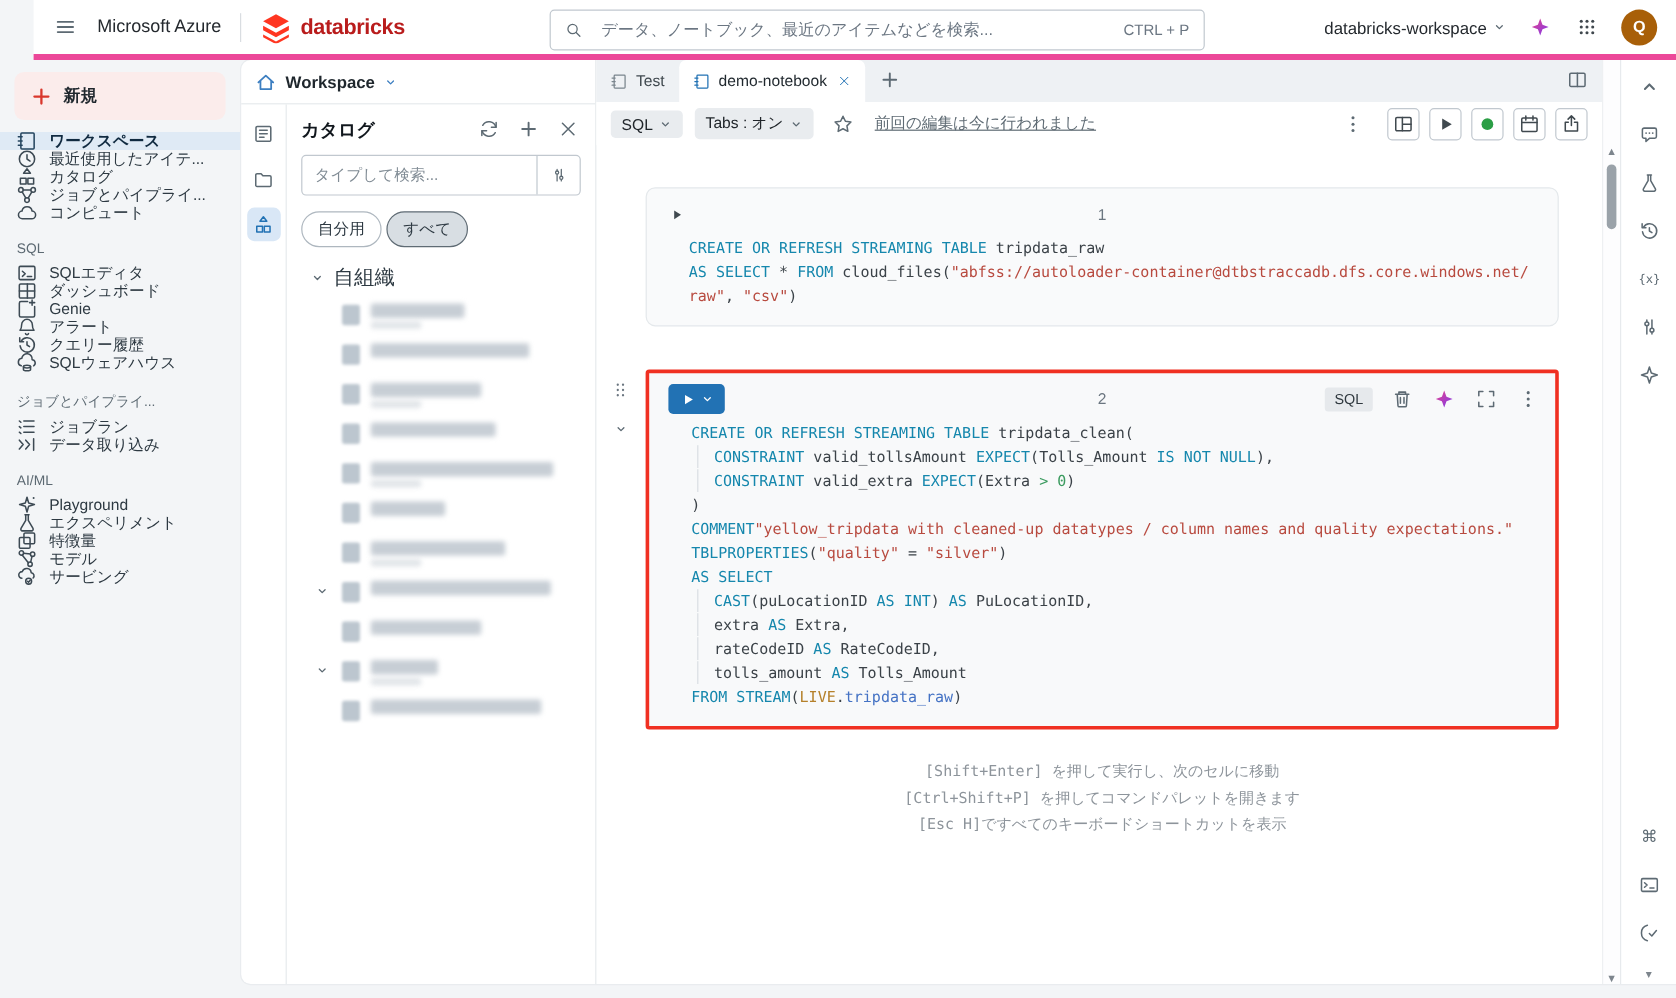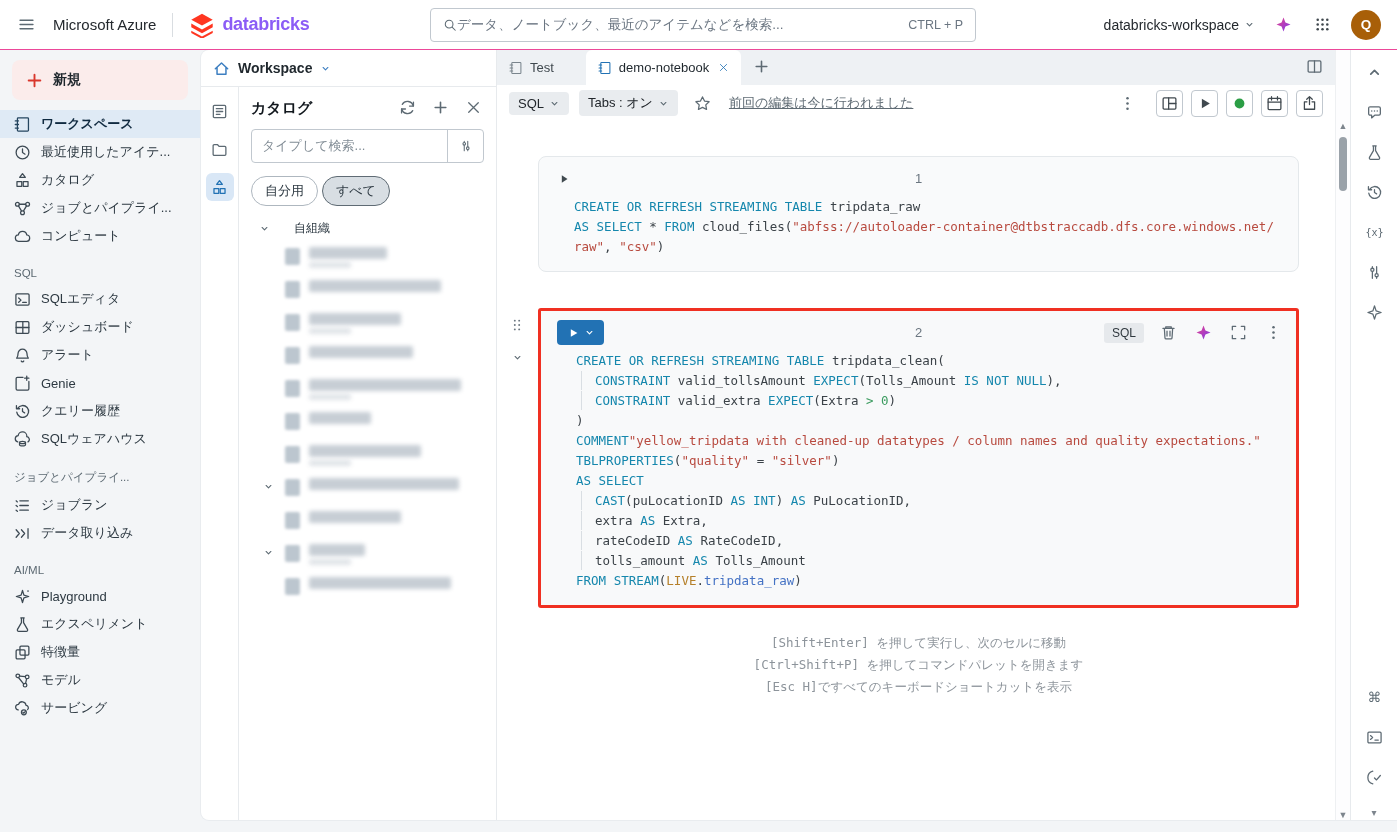--- a/index.html
+++ b/index.html
@@ -6,43 +6,43 @@
   html,body { width:1397px; height:832px; overflow:hidden; }
   body { font-family:"Liberation Sans","DejaVu Sans",sans-serif; font-size:13px; color:#1f272d; background:#f3f5f7; }
 
   
   .ic { display:inline-flex; align-items:center; justify-content:center; line-height:0; color:#5d6a73; }
   .ic svg { width:17px; height:17px; }
   .ic.sm svg { width:14px; height:14px; }
   .ic.xs svg { width:11px; height:11px; }
 
   
-  .topbar { height:50px; background:#fff; border-bottom:1px solid #ec4899; display:flex; align-items:center; padding:8px 16px; position:relative; z-index:5; }
+  .topbar { height:50px; background:#fff; border-bottom:5px solid #ec4899; display:flex; align-items:center; padding:8px 16px; position:relative; z-index:5;margin-left:28px; }
   .hamburger { background:none; border:none; cursor:pointer; padding:4px; }
   .azure-label { font-size:15px; color:#24292e; margin-left:16px; }
   .tb-divider { width:1px; height:24px; background:#d9dde1; margin:0 16px; }
   .brand { display:flex; align-items:center; gap:7px; }
   .brand svg { width:26px; height:26px; }
-  .brand-name { font-size:18px; font-weight:bold; color:#8b5cf6; letter-spacing:-0.3px; }
-  .searchbox { position:absolute; left:430px; top:8px; width:546px; height:34px; border:1px solid #c1c8cf; border-radius:4px; background:#fff; display:flex; align-items:center; padding:0 12px; gap:0; cursor:text; }
+  .brand-name { font-size:18px; font-weight:bold; color:#b91c1c; letter-spacing:-0.3px; }
+  .searchbox { position:absolute; left:430px; top:8px; width:546px; height:34px; border:1px solid #c1c8cf; border-radius:4px; background:#fff; display:flex; align-items:center; padding:0 12px; gap:16px; cursor:text; }
   .searchbox .ph { color:#6b7682; font-size:13.5px; flex:1; white-space:nowrap; overflow:hidden; }
   .searchbox .kbd { color:#6b7682; font-size:12.5px; }
   .tb-right { margin-left:auto; display:flex; align-items:center; gap:18px; }
   .ws-select { display:flex; align-items:center; gap:5px; font-size:14px; color:#24292e; background:none; border:none; cursor:pointer; }
   .iconbtn { background:none; border:none; cursor:pointer; padding:2px; line-height:0; }
   .avatar { width:30px; height:30px; border-radius:50%; background:#a85f08; color:#fff; font-size:13.5px; font-weight:bold; display:flex; align-items:center; justify-content:center; border:none; cursor:pointer; }
 
   
   .app { display:flex; height:776px; padding-bottom:6px; }
   .sidenav { width:201px; flex:none; padding-top:8px; overflow:hidden; }
   .content { flex:1; display:flex; background:#fff; border-radius:8px 0 0 8px; box-shadow:0 0 0 1px #e9ecef; min-width:0; }
 
   
   .new-btn { display:flex; align-items:center; gap:10px; margin:2px 12px 10px 12px; width:176px; height:40px; background:#fbeceb; border:none; border-radius:8px; padding:0 14px; font-size:14px; font-weight:bold; color:#1f272d; cursor:pointer; font-family:inherit; }
-  .side-item { display:flex; align-items:center; gap:10px; height:28px; padding:0 10px 0 14px; font-size:13px; color:#2d3942; cursor:pointer; white-space:nowrap; }
+  .side-item { display:flex; align-items:center; gap:10px; height:15px; padding:0 10px 0 14px; font-size:13px; color:#2d3942; cursor:pointer; white-space:nowrap; }
   .side-item .ic { color:#3d4a54; }
   .side-item.active { background:#dfeaf5; color:#102a40; font-weight:bold; }
   .side-item.active .ic { color:#25455f; }
   .side-section { padding:17px 14px 6px 14px; font-size:11.5px; color:#5d6a73; white-space:nowrap; }
 
   
   .browser { width:296px; flex:none; border-right:1px solid #e7eaed; display:flex; flex-direction:column; }
   .browser-head { height:37px; border-bottom:1px solid #e7eaed; display:flex; align-items:center; padding:0 12px; gap:8px; flex:none; }
   .browser-head .ic { color:#3d7fc1; }
   .browser-head .t { font-size:14px; font-weight:bold; color:#1f272d; }
@@ -55,21 +55,21 @@
   .cat-head { display:flex; align-items:center; }
   .cat-head .t { font-size:15px; font-weight:bold; color:#11171d; flex:1; }
   .cat-head .iconbtn { margin-left:12px; }
   .cat-search { margin-top:10px; height:34px; border:1px solid #c1c8cf; border-radius:4px; display:flex; align-items:stretch; }
   .cat-search .ph { flex:1; display:flex; align-items:center; padding:0 10px; color:#818c95; font-size:13px; cursor:text; }
   .cat-search .filter { width:36px; border:none; border-left:1px solid #c1c8cf; background:none; display:flex; align-items:center; justify-content:center; cursor:pointer; }
   .chips { display:flex; gap:4px; margin-top:13px; }
   .chip { border:1px solid #aeb7bf; background:#fff; border-radius:20px; padding:5px 13px; font-size:13px; color:#2d3942; cursor:pointer; font-family:inherit; }
   .chip.selected { background:#d8dee3; border:1.5px solid #5f6b74; }
   .tree { margin-top:14px; }
-  .tree-root { display:flex; align-items:center; gap:24px; padding-left:8px; color:#2d3942; font-size:12px; cursor:pointer; }
+  .tree-root { display:flex; align-items:center; gap:8px; padding-left:8px; color:#2d3942; font-size:17px; cursor:pointer; }
   .trow { display:flex; align-items:flex-start; gap:9px; padding-left:34px; margin-top:10px; height:23px; cursor:pointer; position:relative; }
   .trow .tree-chev { position:absolute; left:12px; top:3px; }
   .blur-ico { width:15px; height:17px; background:#bcc6cf; border-radius:2px; filter:blur(1.5px); flex:none; margin-top:1px; }
   .bar { height:12px; border-radius:2px; background:#c7ced5; filter:blur(2px); }
   .bar.sub { height:6px; width:42px; margin-top:3px; opacity:.55; }
 
   
   .main { flex:1; display:flex; flex-direction:column; min-width:0; }
   .tabbar { height:35px; background:#eef1f4; display:flex; align-items:stretch; flex:none; }
   .tab { display:flex; align-items:center; gap:7px; padding:0 12px; font-size:13px; color:#40494f; cursor:pointer; }
@@ -267,34 +267,34 @@
               <rect x="2" y="2.5" width="12" height="11" rx="1"></rect>
               <path d="M8.3 2.5v11M8.3 8H14M2 8h6.3"></path>
               <path d="M8.3 8H2" stroke-opacity="0"></path>
             </svg>
           </span>
           <span>ダッシュボード</span>
         </div>
         <div class="side-item">
           <span class="ic">
             <svg viewBox="0 0 16 16" fill="none" stroke="currentColor" stroke-width="1.2" stroke-linecap="round" stroke-linejoin="round">
+              <path d="M14 6v7a1.2 1.2 0 01-1.2 1.2H3.2A1.2 1.2 0 012 13V3.4a1.2 1.2 0 011.2-1.2H8.5"></path>
+              <path d="M12 1v4M10 3h4"></path>
+            </svg>
+          </span>
+          <span>Genie</span>
+        </div>
+        <div class="side-item">
+          <span class="ic">
+            <svg viewBox="0 0 16 16" fill="none" stroke="currentColor" stroke-width="1.2" stroke-linecap="round" stroke-linejoin="round">
               <path d="M8 2a4.2 4.2 0 014.2 4.2c0 3 1.3 4.3 1.3 4.3H2.5s1.3-1.3 1.3-4.3A4.2 4.2 0 018 2Z"></path>
               <path d="M6.8 13.2a1.3 1.3 0 002.4 0"></path>
             </svg>
           </span>
           <span>アラート</span>
-        </div>
-        <div class="side-item">
-          <span class="ic">
-            <svg viewBox="0 0 16 16" fill="none" stroke="currentColor" stroke-width="1.2" stroke-linecap="round" stroke-linejoin="round">
-              <path d="M14 6v7a1.2 1.2 0 01-1.2 1.2H3.2A1.2 1.2 0 012 13V3.4a1.2 1.2 0 011.2-1.2H8.5"></path>
-              <path d="M12 1v4M10 3h4"></path>
-            </svg>
-          </span>
-          <span>Genie</span>
         </div>
         <div class="side-item">
           <span class="ic">
             <svg viewBox="0 0 16 16" fill="none" stroke="currentColor" stroke-width="1.2" stroke-linecap="round" stroke-linejoin="round">
               <path d="M3.4 5A5.6 5.6 0 112.6 8.6"></path>
               <path d="M2.3 2.4v3h3M8 5.4V8l2 1.3"></path>
             </svg>
           </span>
           <span>クエリー履歴</span>
         </div>
@@ -545,21 +545,21 @@
                   </span>
                 </div>
               </div>
           </div>
         </div>
       </div>
     </section>
 
     <section class="main">
       <div class="tabbar">
-        <span id="tabs" style="display:flex;align-items:stretch;gap:20px;">
+        <span id="tabs" style="display:flex;align-items:stretch;">
             <div class="tab">
               <span class="ic sm">
                 <svg viewBox="0 0 16 16" fill="none" stroke="currentColor" stroke-width="1.2" stroke-linecap="round" stroke-linejoin="round">
                   <rect x="3.2" y="1.8" width="10.4" height="12.4" rx="0.8"></rect>
                   <path d="M1.2 4.6h3M1.2 8h3M1.2 11.4h3"></path>
                 </svg>
               </span>
               <span>Test</span>
             </div>
             <div class="tab active">

